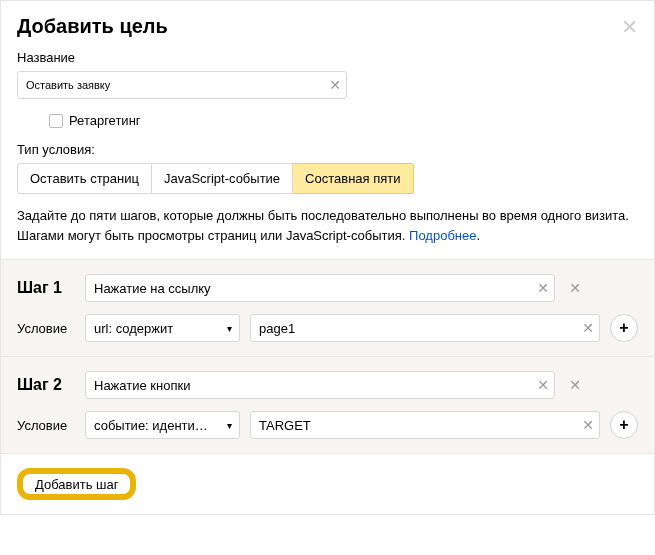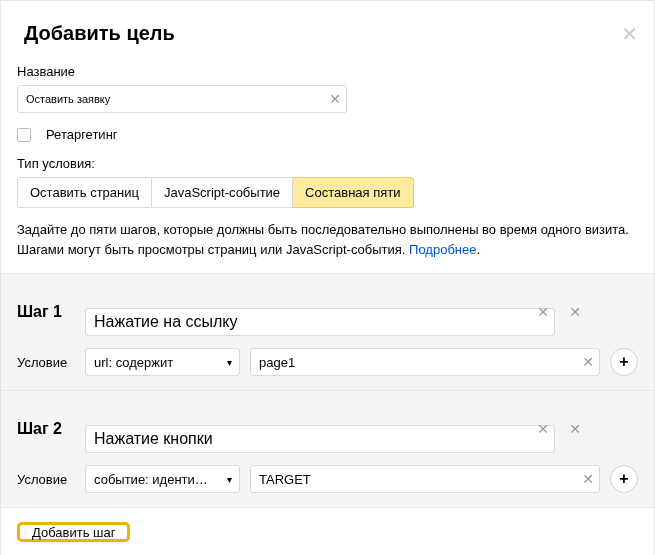--- a/index.html
+++ b/index.html
@@ -15,21 +15,21 @@
     border: 1px solid #e5e5e5;
     background: #fff;
   }
   .header {
     display: flex;
     align-items: center;
     justify-content: space-between;
     padding: 14px 16px 6px 16px;
   }
   .header h1 {
-    margin: 7px;
+    margin: 0;
     font-size: 20px;
     font-weight: bold;
   }
   .close-x {
     color: #ccc;
     font-size: 20px;
     line-height: 1;
     cursor: pointer;
   }
   .section {
@@ -59,22 +59,23 @@
     top: 50%;
     transform: translateY(-50%);
     color: #999;
     font-size: 14px;
     cursor: pointer;
     line-height: 1;
   }
   .checkbox-row {
     display: flex;
     align-items: center;
-    gap: 15px;
+    gap: 6px;
     padding: 8px 16px;
+    margin-left: 32px;
   }
   .checkbox {
     width: 14px;
     height: 14px;
     border: 1px solid #bbb;
     border-radius: 2px;
     background: #fff;
     cursor: pointer;
   }
   .type-label {
@@ -130,23 +131,22 @@
   .cond-label {
     width: 58px;
     font-size: 13px;
   }
   .step-name-input {
     width: 470px;
     height: 28px;
     border: 1px solid #d9d9d9;
     border-radius: 3px;
     padding: 0 26px 0 8px;
-    font-size: 16px;
-    background: #fff;
-    margin-top: 20px;
+    font-size: 13px;
+    background: #fff;
   }
   .step-name-wrap { position: relative; width: 470px; }
   .delete-step {
     width: 20px;
     text-align: center;
     color: #999;
     cursor: pointer;
     font-size: 14px;
   }
   .select-wrap {
@@ -203,24 +203,24 @@
     font-size: 16px;
     font-weight: bold;
     margin-left: auto;
   }
   .footer {
     padding: 14px 16px;
     border-top: 1px solid #e9e8e5;
     background: #fff;
   }
   .add-step-btn {
-    height: 20px;
+    height: 32px;
     padding: 0 12px;
-    border: 3px solid #eab308;
-    border-radius: 5px;
+    border: 6px solid #eab308;
+    border-radius: 13px;
     background: #fff;
     cursor: pointer;
     font-size: 13px;
   }
 </style>
 </head>
 <body>
 
 <div class="modal">
 

